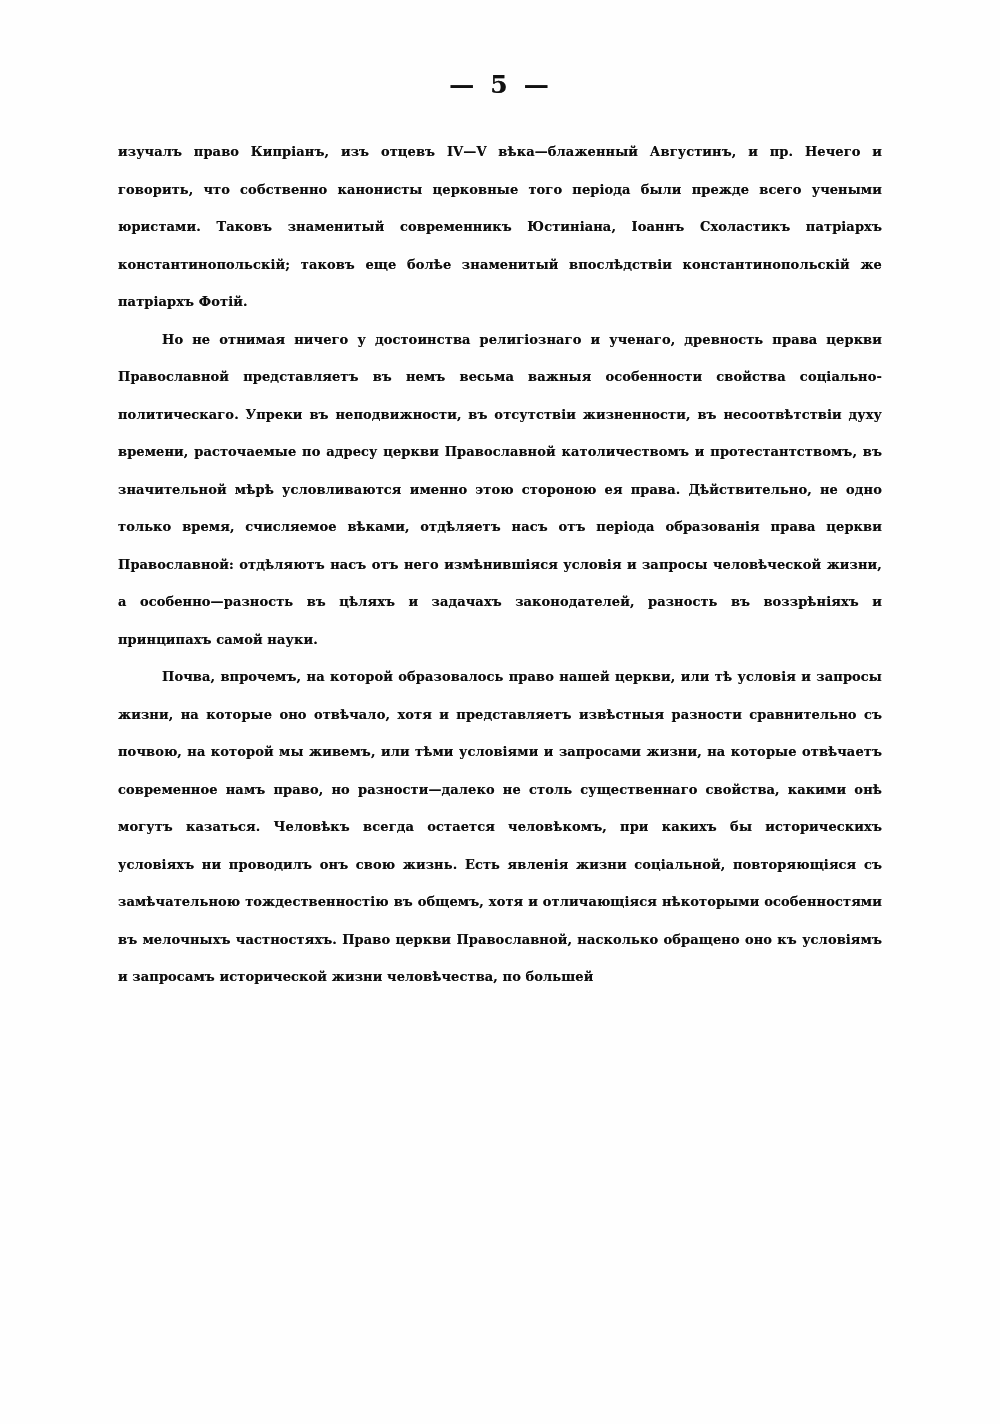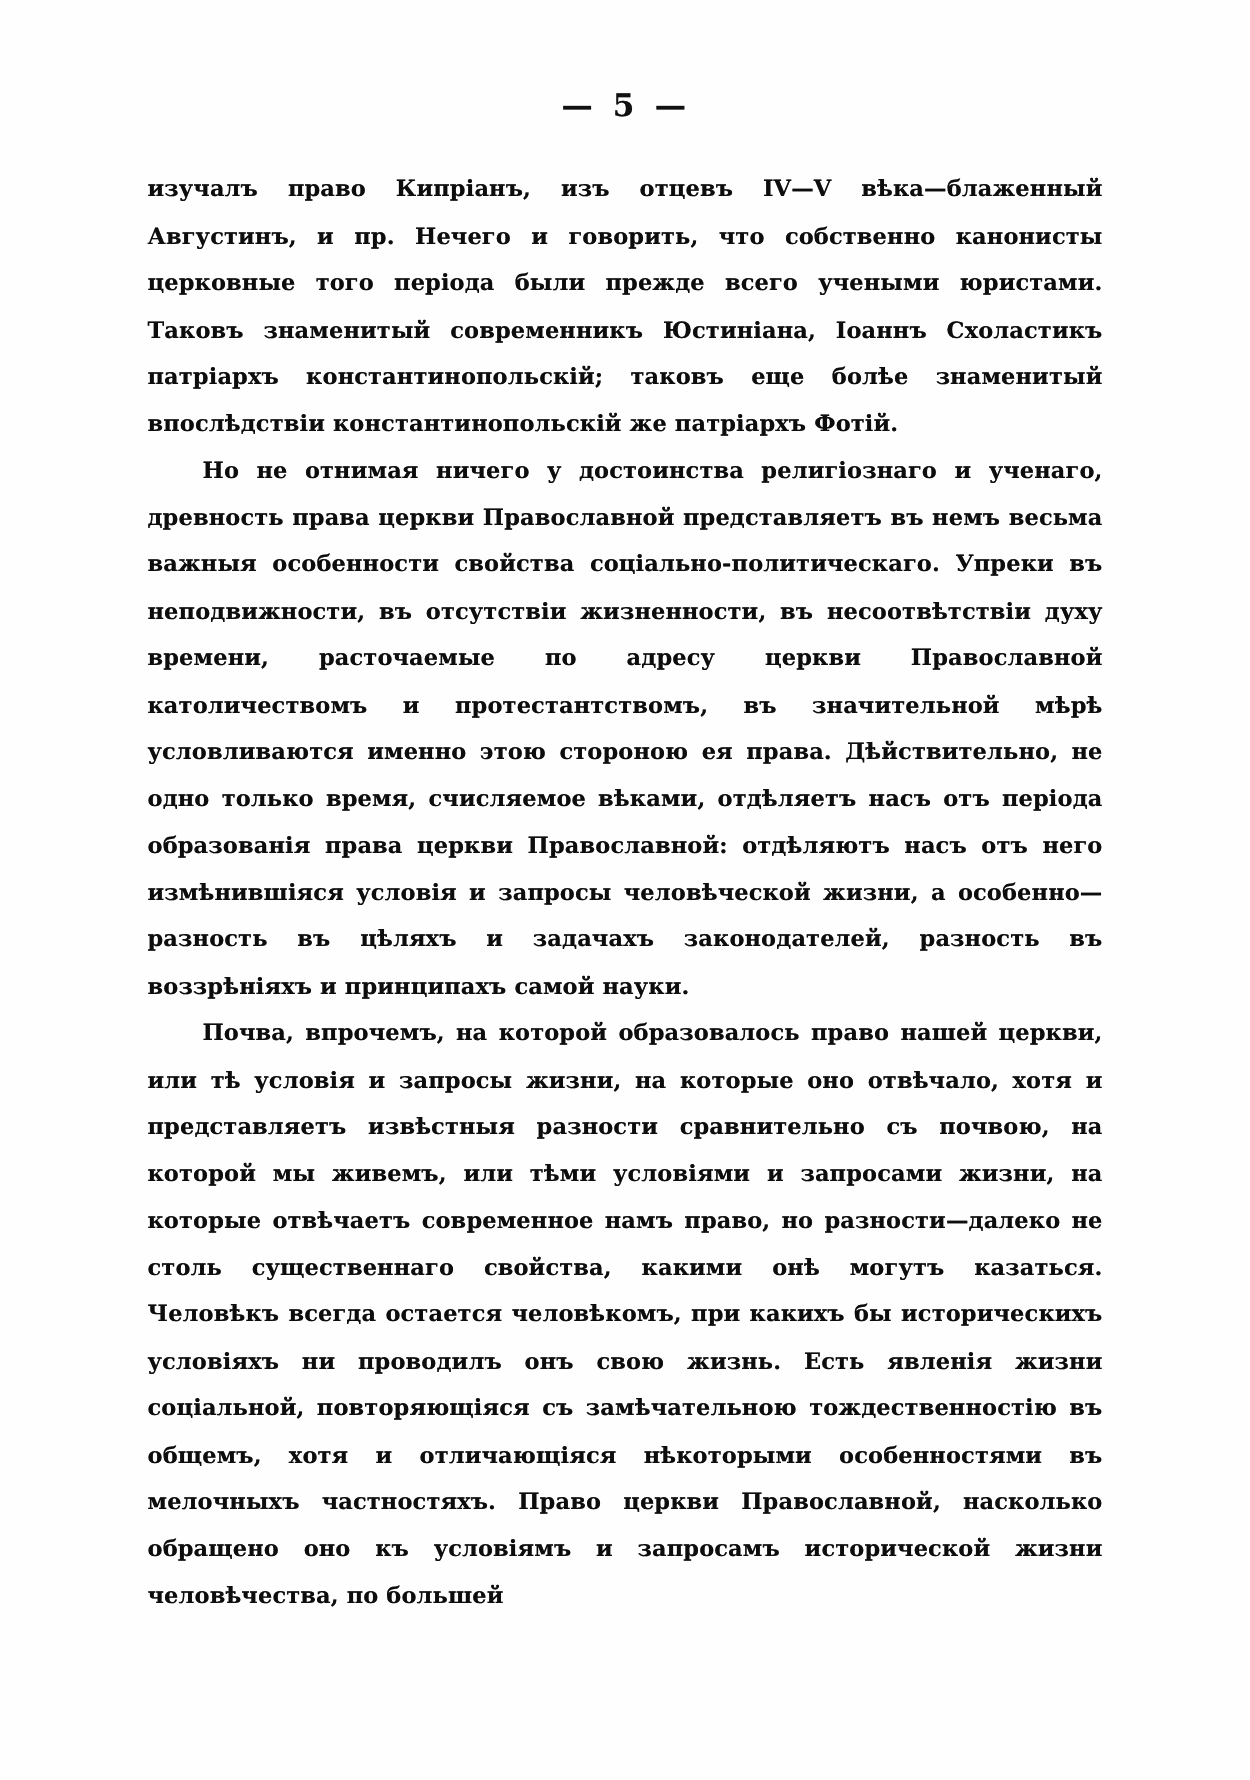--- a/index.html
+++ b/index.html
@@ -37,21 +37,21 @@
     padding: 0 14px;
     font-weight: 700;
   }
   .page-header .num {
     display: inline-block;
     position: relative;
     font-size: 25px;
   }
   .body-text {
     font-family: "DejaVu Serif", serif;
-    font-size: 18px;
+    font-size: 13px;
     font-weight: 700;
     line-height: 37.5px;
     color: #0d0d0d;
     text-align: justify;
     text-justify: inter-word;
     letter-spacing: 0.1px;
     -webkit-font-smoothing: none;
   }
   .body-text p {
     margin: 0;

